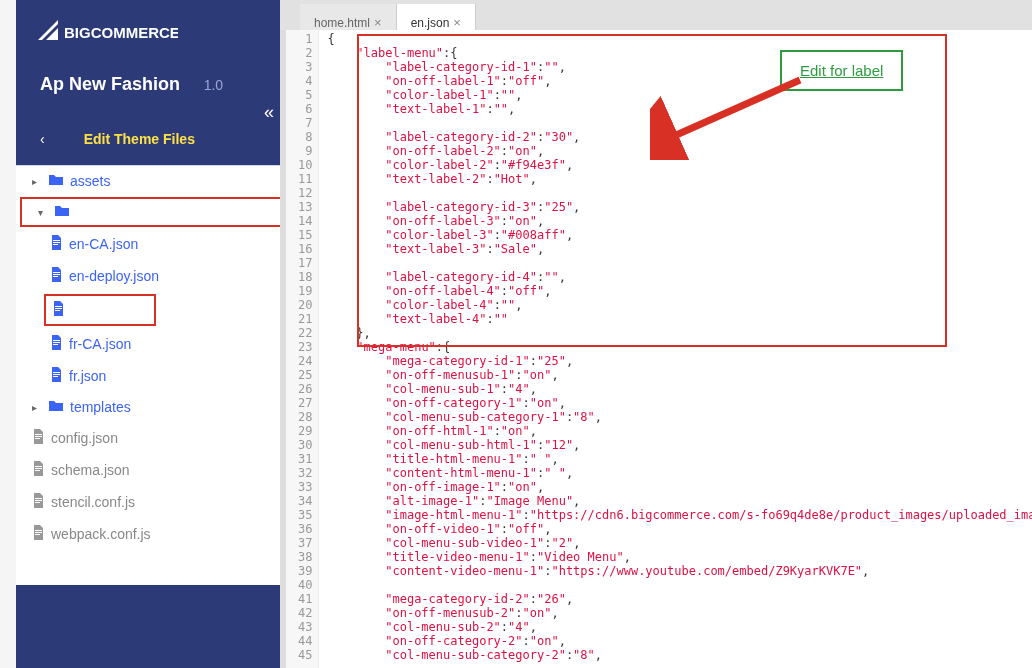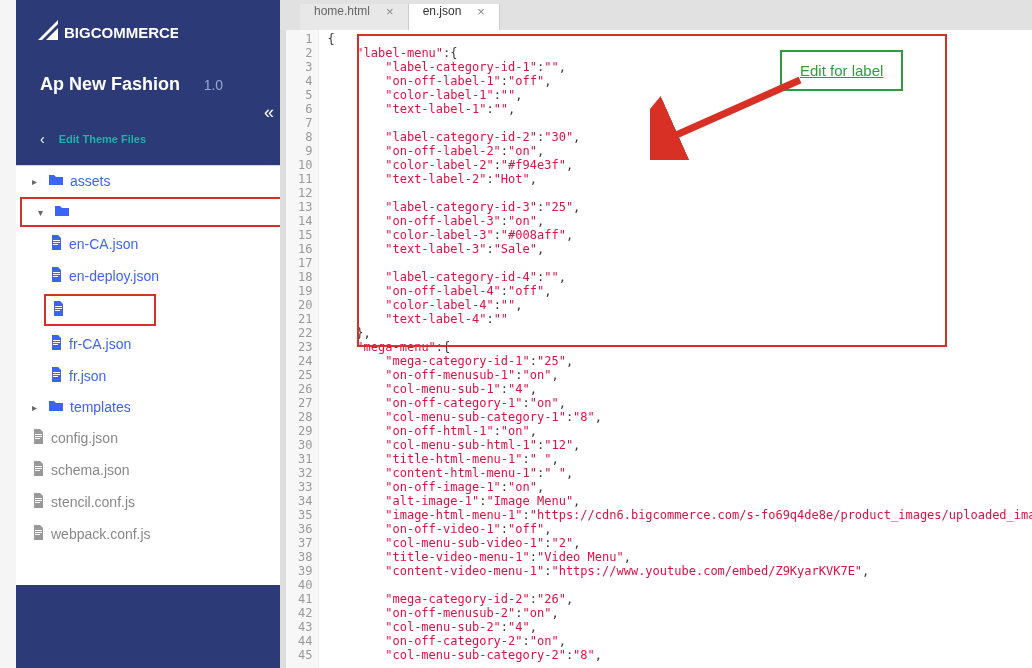--- a/index.html
+++ b/index.html
@@ -8,37 +8,37 @@
 .sidebar { position: absolute; left: 16px; top: 0; width: 280px; height: 668px; background: #2c3a78; color: #fff; }
 .logo-area { padding: 18px 22px 12px; }
 .logo-area svg { display: block; }
 .theme-header { padding: 18px 24px 8px; }
 .theme-title { font-size: 18px; font-weight: 700; color: #fff; }
 .theme-version { color: #9aa5d1; font-size: 14px; margin-left: 20px; }
 .theme-base { color: #9aa5d1; font-size: 13px; margin-top: 4px; }
 .collapse-btn { position: absolute; right: 22px; top: 102px; color: #fff; font-size: 18px; cursor: pointer; }
 .edit-section { padding: 28px 24px 18px; display: flex; align-items: center; gap: 14px; }
 .back-arrow { color: #fff; font-size: 14px; }
-.edit-label { font-size: 11px; font-weight: 600; color: #14b8a6; }
+.edit-label { font-size: 14px; font-weight: 600; color: #fde047; margin-left: 25px; }
 
 .file-tree { background: #fff; height: 420px; overflow-y: auto; border-top: 1px solid #d5d8e4; }
 .tree-row { display: flex; align-items: center; padding: 7px 10px 7px 16px; color: #3c64f4; font-size: 14px; cursor: pointer; gap: 6px; }
 .tree-row.indent-1 { padding-left: 34px; }
 .tree-row.gray { color: #888; text-align: center; }
 .tree-chev { color: #666; font-size: 10px; width: 10px; }
 .folder-icon { color: #3c64f4; }
 .file-icon { color: #3c64f4; }
 .file-icon.gray { color: #888; }
 .highlight-box { border: 2px solid #d93025; padding: 0; }
 .highlight-inner { display: flex; align-items: center; padding: 5px 10px 5px 34px; gap: 6px; }
 .highlight-inner.indent-0 { padding-left: 16px; }
 
 .editor-area { position: absolute; left: 280px; top: 0; right: 0; height: 668px; background: #fdfdfd; }
 .tabs { background: #e1e1e1; height: 30px; display: flex; align-items: flex-end; padding-left: 20px; }
-.tab { height: 26px; padding: 0 14px; display: flex; align-items: flex-start; gap: 16px; font-size: 12px; color: #666; background: #e8e8e8; border-right: 1px solid #ccc; cursor: pointer; }
+.tab { height: 26px; padding: 0 14px; display: flex; align-items: flex-end; gap: 4px; font-size: 12px; color: #666; background: #e8e8e8; border-right: 1px solid #ccc; cursor: pointer; }
 .tab.active { background: #fff; color: #333; }
 .tab .close { color: #888; font-size: 13px; }
 .gutter-divider { background: #ddd; height: 638px; width: 6px; position: absolute; left: 0; top: 30px; }
 
 .code-body { position: absolute; top: 30px; left: 6px; right: 0; bottom: 0; background: #fff; display: flex; font-family: Consolas, Monaco, monospace; font-size: 12px; line-height: 14px; overflow: auto; }
 .line-numbers { background: #f7f7f7; color: #999; text-align: right; padding: 2px 6px 2px 12px; border-right: 1px solid #eee; user-select: none; }
 .line-numbers div { height: 14px; }
 .code-lines { padding: 2px 0 2px 8px; white-space: pre; color: #333; }
 .code-lines .row { height: 14px; }
 .s { color: #d14; }

